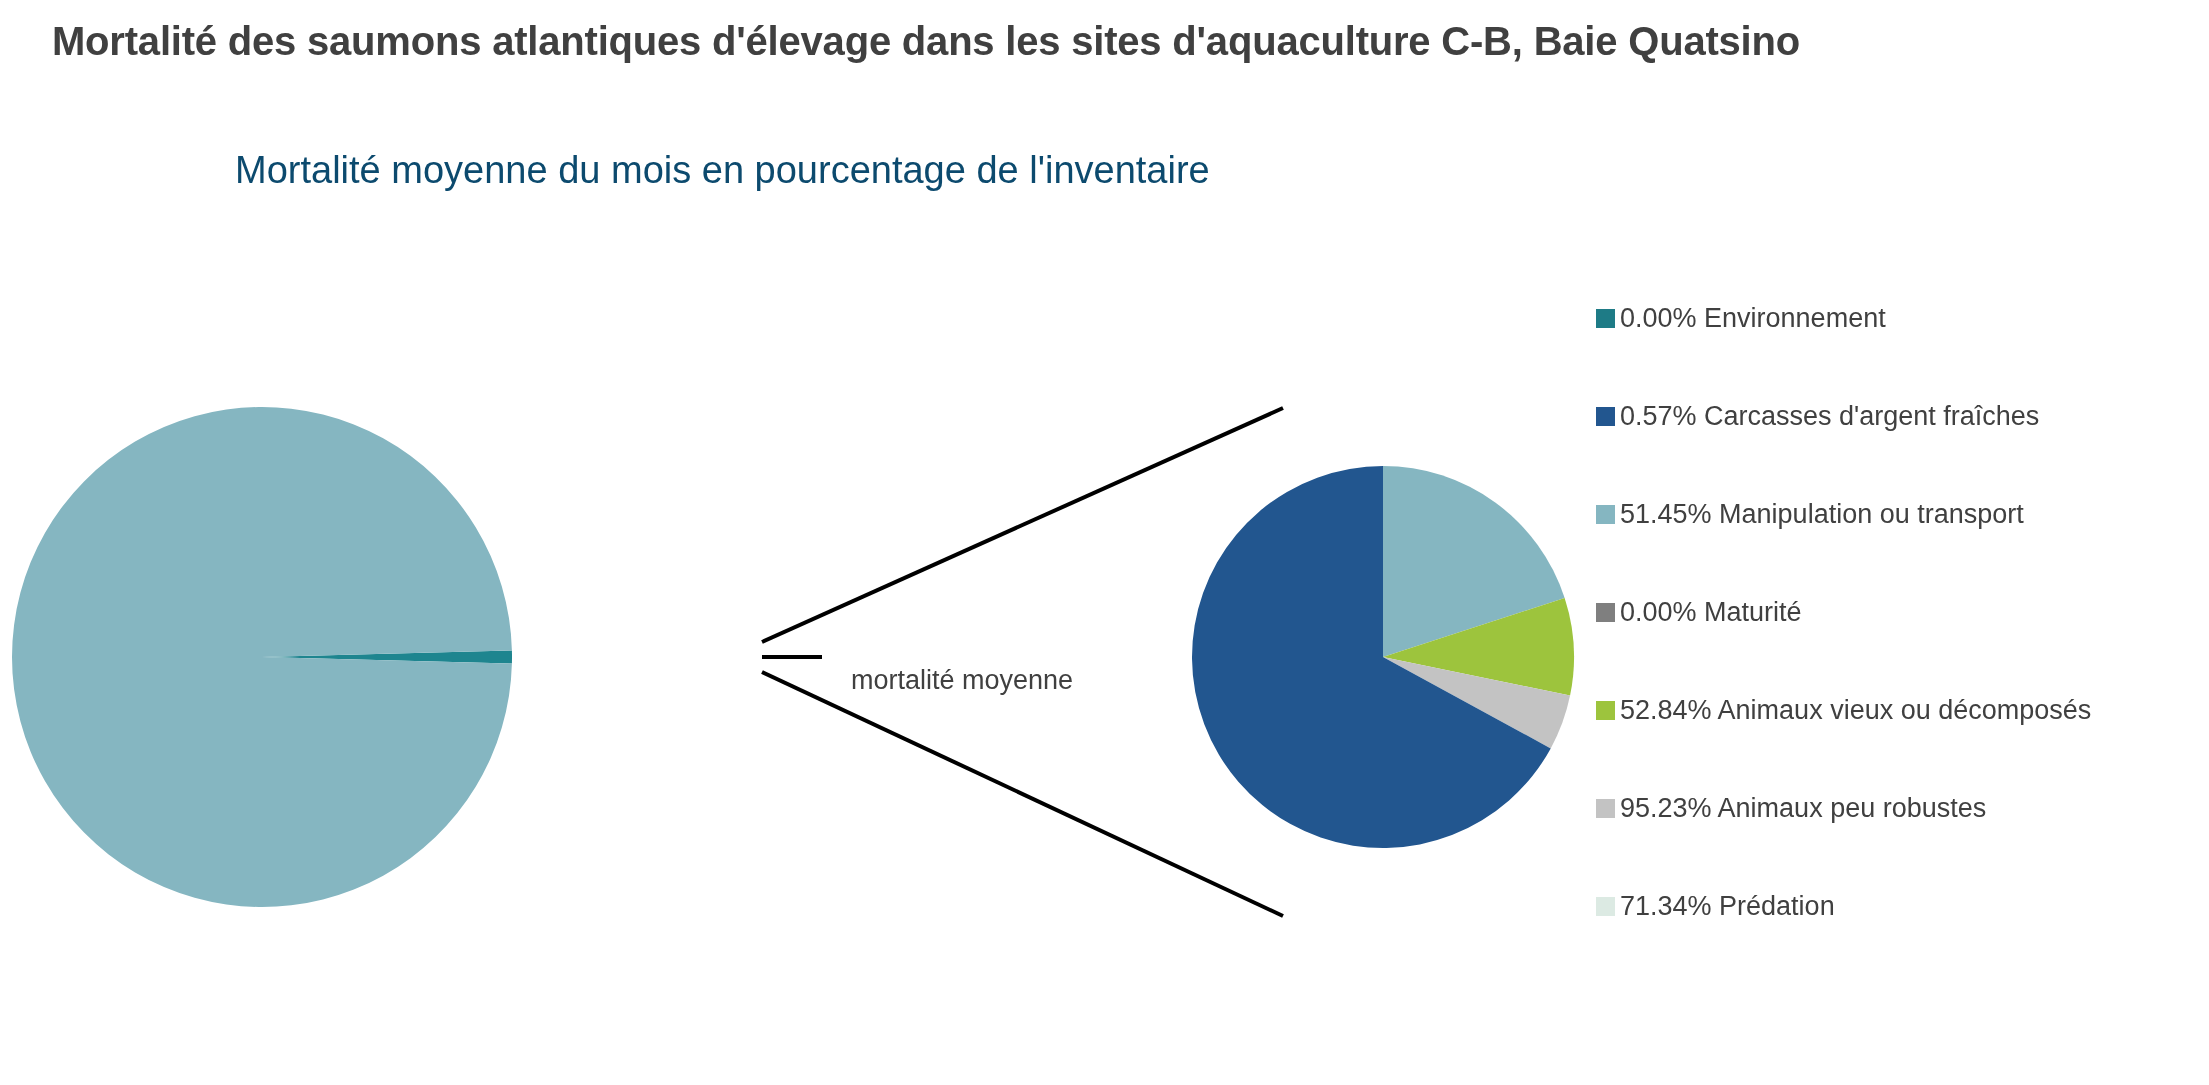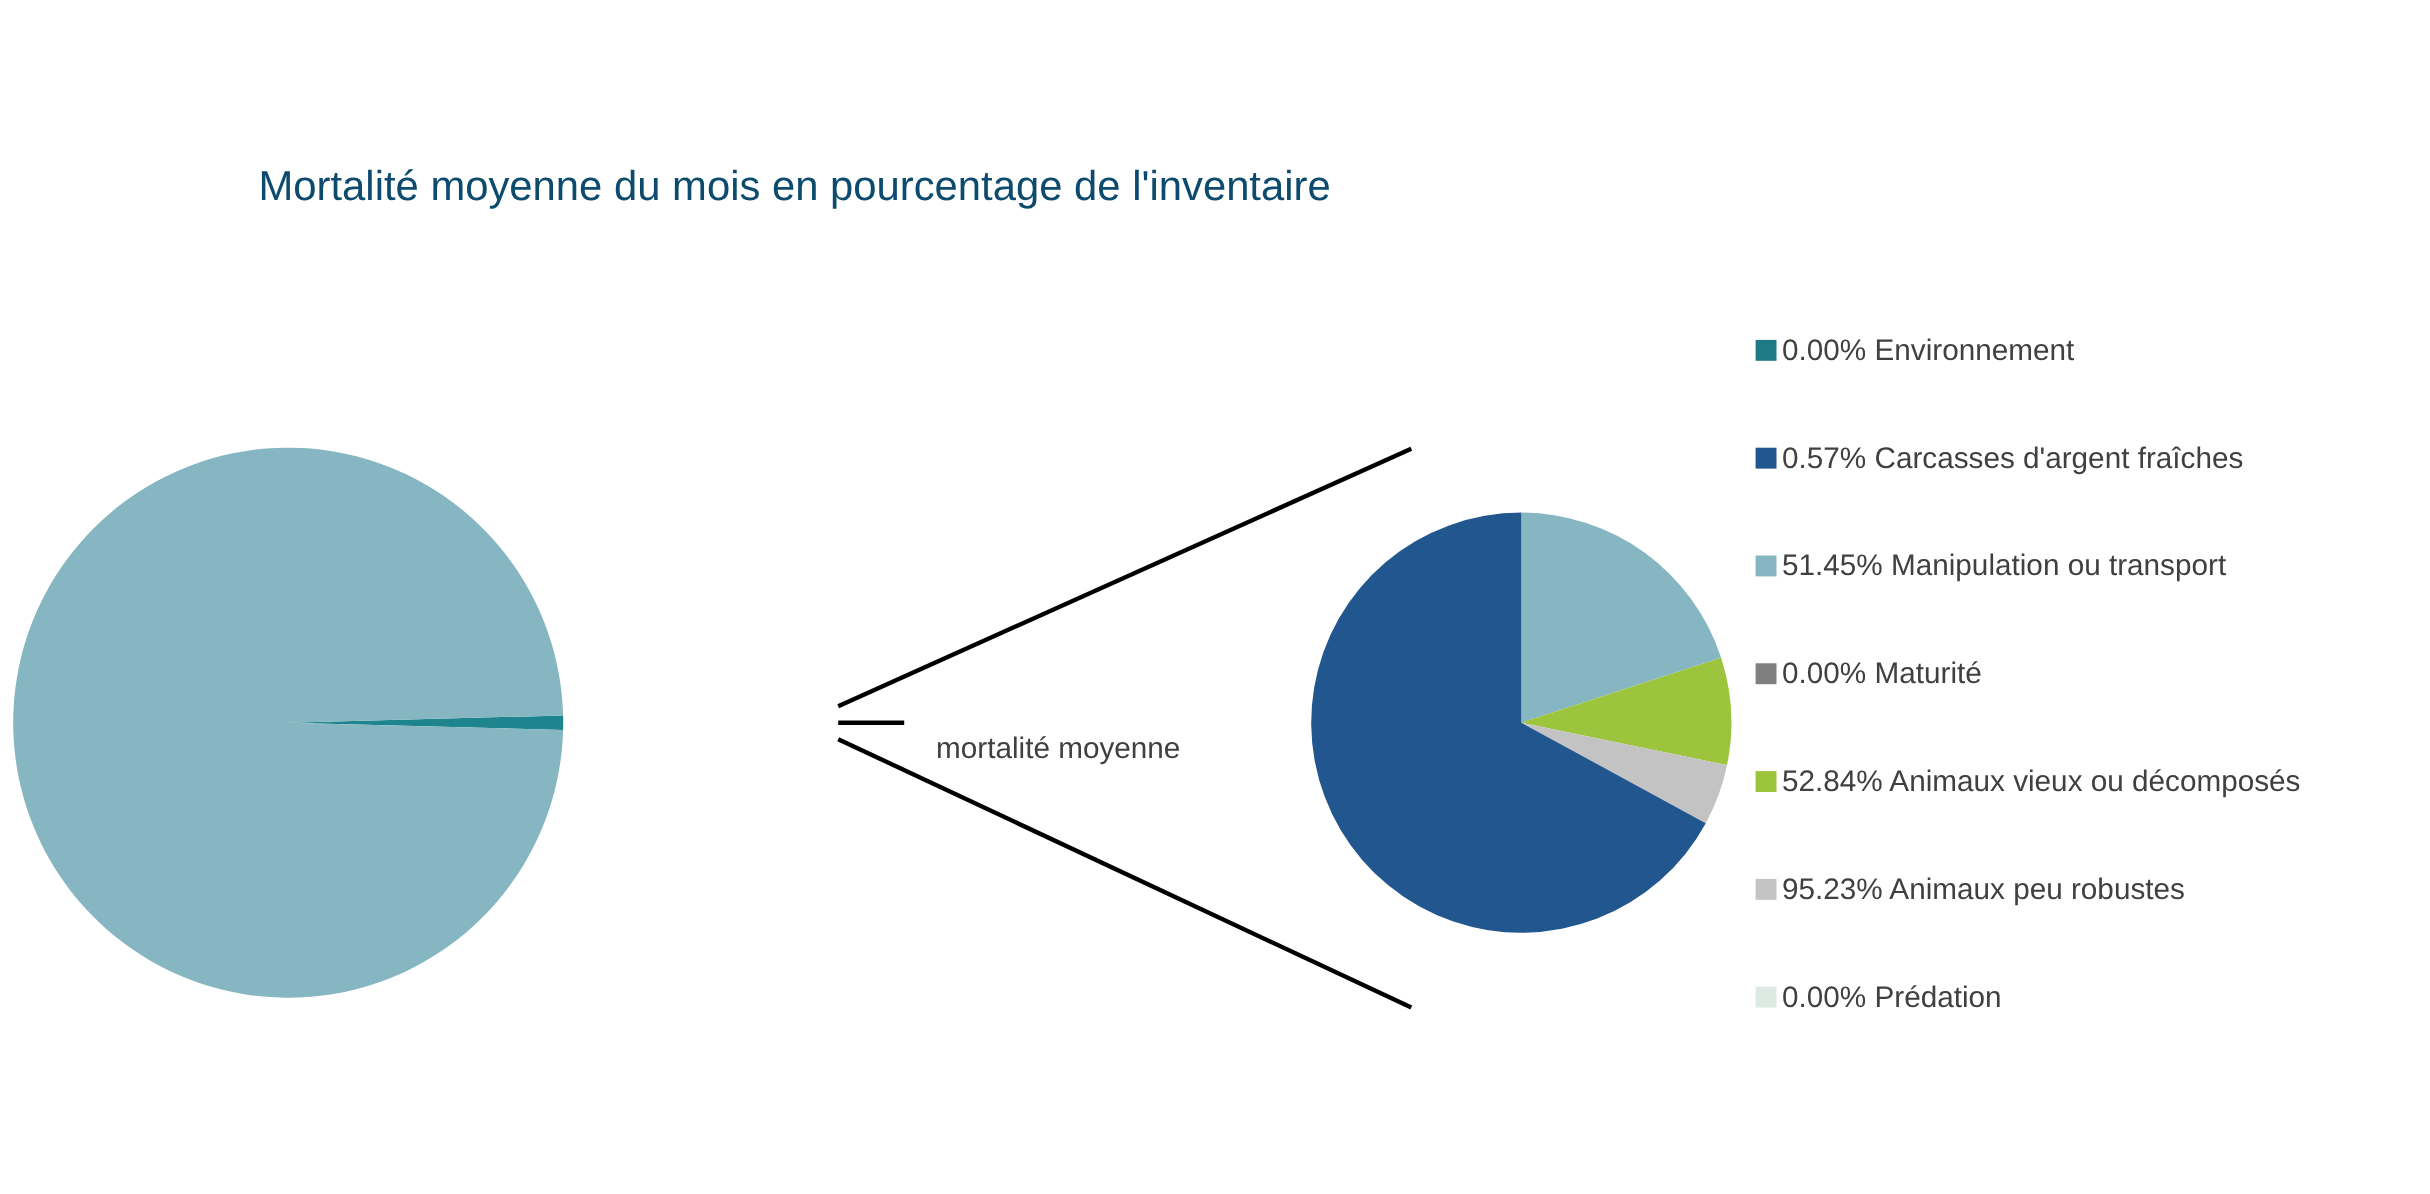--- a/index.html
+++ b/index.html
@@ -94,20 +94,21 @@
     line-height: 1;
     color: #404040;
     white-space: nowrap;
   }
 </style>
 </head>
 <body>
 
 <div id="chart-root">
 
+  <div class="title">Mortalité des saumons atlantiques d'élevage dans les sites d'aquaculture C-B, Baie Quatsino</div>
 
   <div class="subtitle">Mortalité moyenne du mois en pourcentage de l'inventaire</div>
 
   <svg id="plot" viewBox="0 0 2209 1085">
 
     <g id="leader-lines">
       <line x1="762" y1="642" x2="1283" y2="408" stroke="#000000" stroke-width="4"></line>
       <line x1="762" y1="672" x2="1283" y2="916" stroke="#000000" stroke-width="4"></line>
       <line x1="762" y1="657" x2="822" y2="657" stroke="#000000" stroke-width="4"></line>
     </g>
@@ -149,17 +150,17 @@
       <div class="legend-row">
         <span class="legend-swatch" style="background: rgb(157, 196, 61);"></span>
         <span class="legend-text">52.84% Animaux vieux ou décomposés</span>
       </div>
       <div class="legend-row">
         <span class="legend-swatch" style="background: rgb(195, 195, 195);"></span>
         <span class="legend-text">95.23% Animaux peu robustes</span>
       </div>
       <div class="legend-row">
         <span class="legend-swatch" style="background: rgb(220, 234, 227);"></span>
-        <span class="legend-text">0.00% Prédation</span>
+        <span class="legend-text">71.34% Prédation</span>
       </div>
     </div>
 
 </div>
 
 </body></html>

